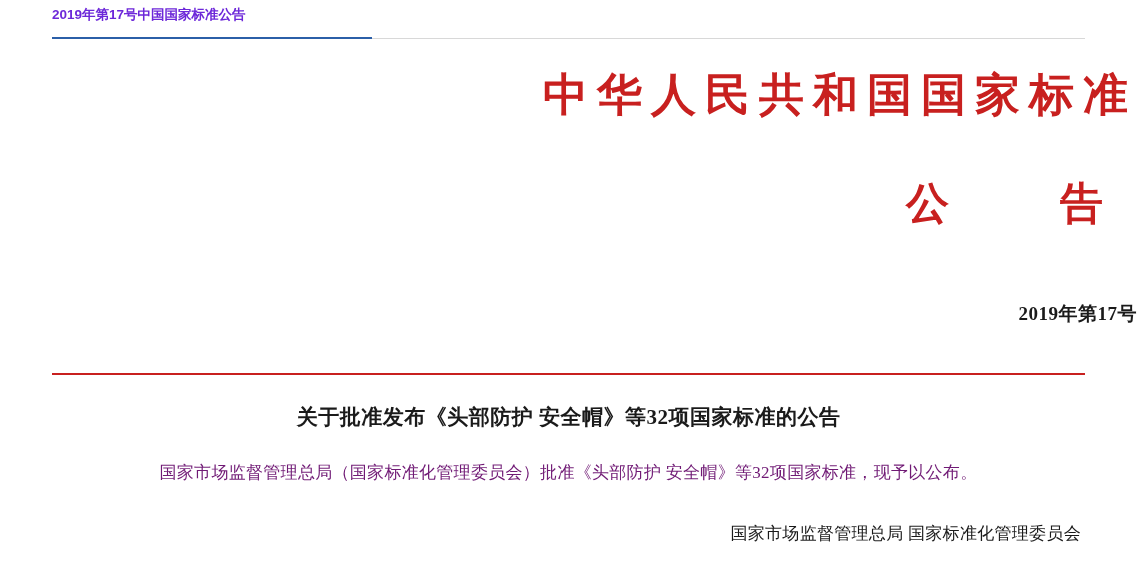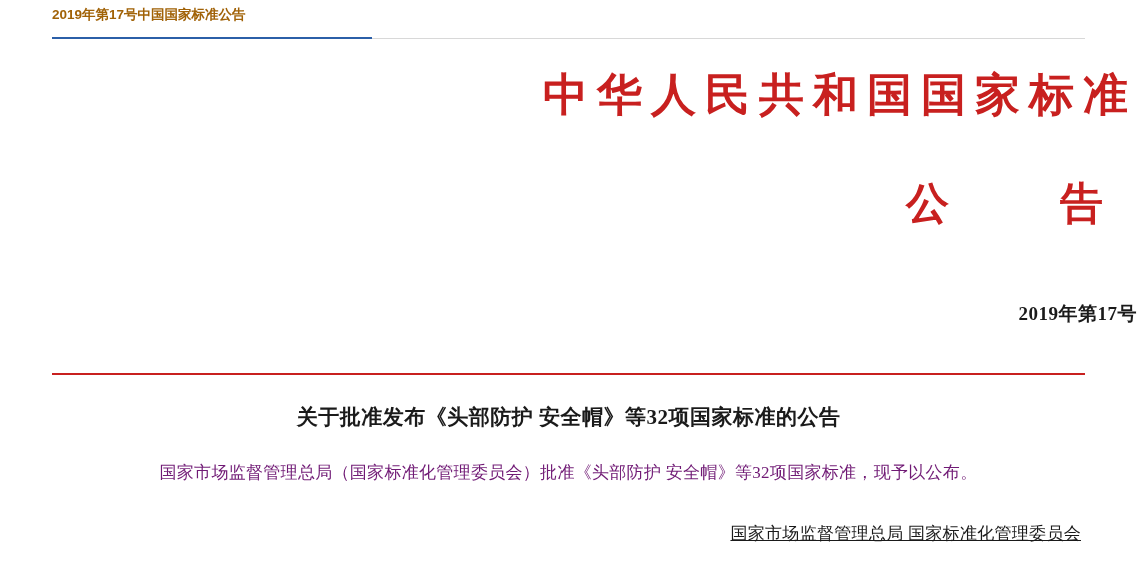--- a/index.html
+++ b/index.html
@@ -29,21 +29,21 @@
     margin: 0 52px 0 52px;
     border-bottom: 1px solid #d8d8d8;
   }
   .topbar-tab {
     position: absolute;
     left: 0;
     top: 6px;
     font-family: "Liberation Sans", sans-serif;
     font-size: 13.5px;
     font-weight: bold;
-    color: #a16207;
+    color: #6d28d9;
     letter-spacing: 0px;
     padding-bottom: 9px;
     white-space: nowrap;
   }
   .topbar-underline {
     position: absolute;
     left: 0;
     bottom: -1px;
     width: 320px;
     height: 2.5px;
@@ -121,21 +121,20 @@
     margin-top: 30px;
     letter-spacing: 0.3px;
   }
   .signature {
     text-align: right;
     font-family: "Liberation Serif", serif;
     font-size: 17px;
     color: #1a1a1a;
     margin: 38px 56px 0 0;
     letter-spacing: 0.3px;
-    text-decoration: underline;
   }
 </style>
 </head>
 <body>
 
 <div class="page">
 
   <div class="topbar">
     <div class="topbar-tab">2019年第17号中国国家标准公告</div>
     <div class="topbar-underline"></div>

